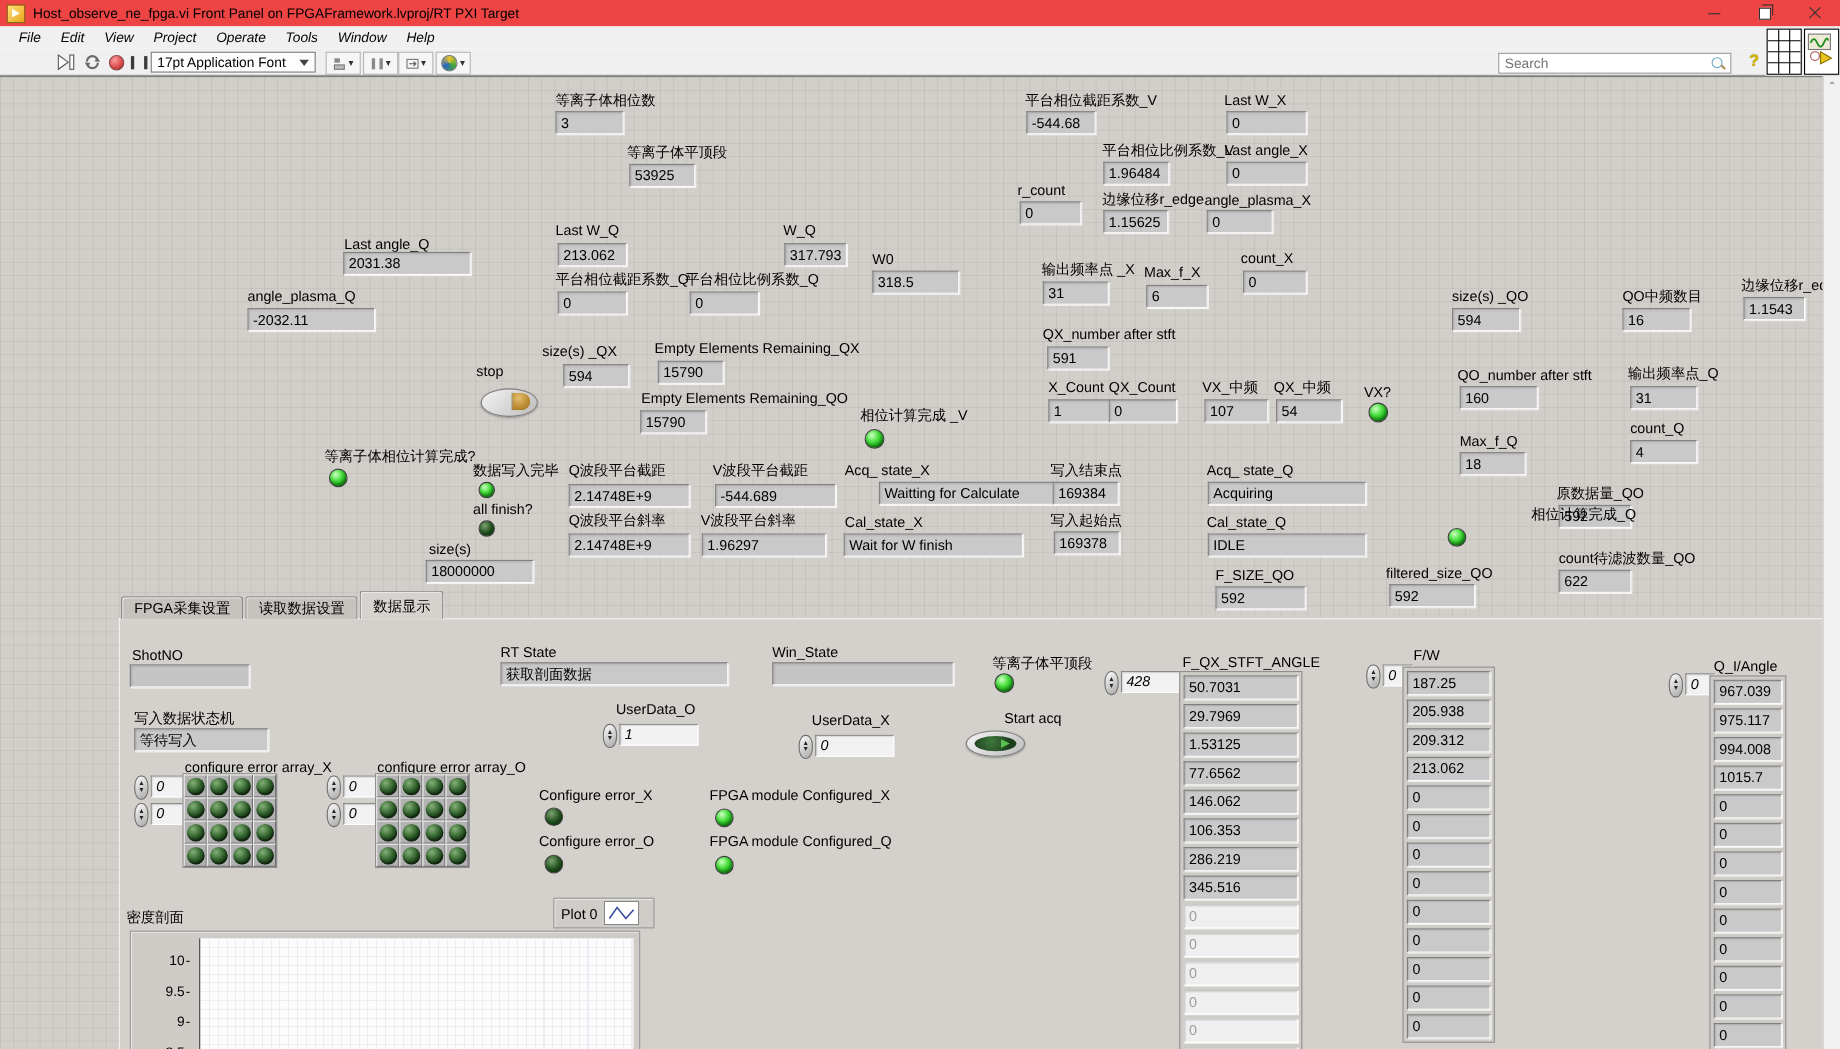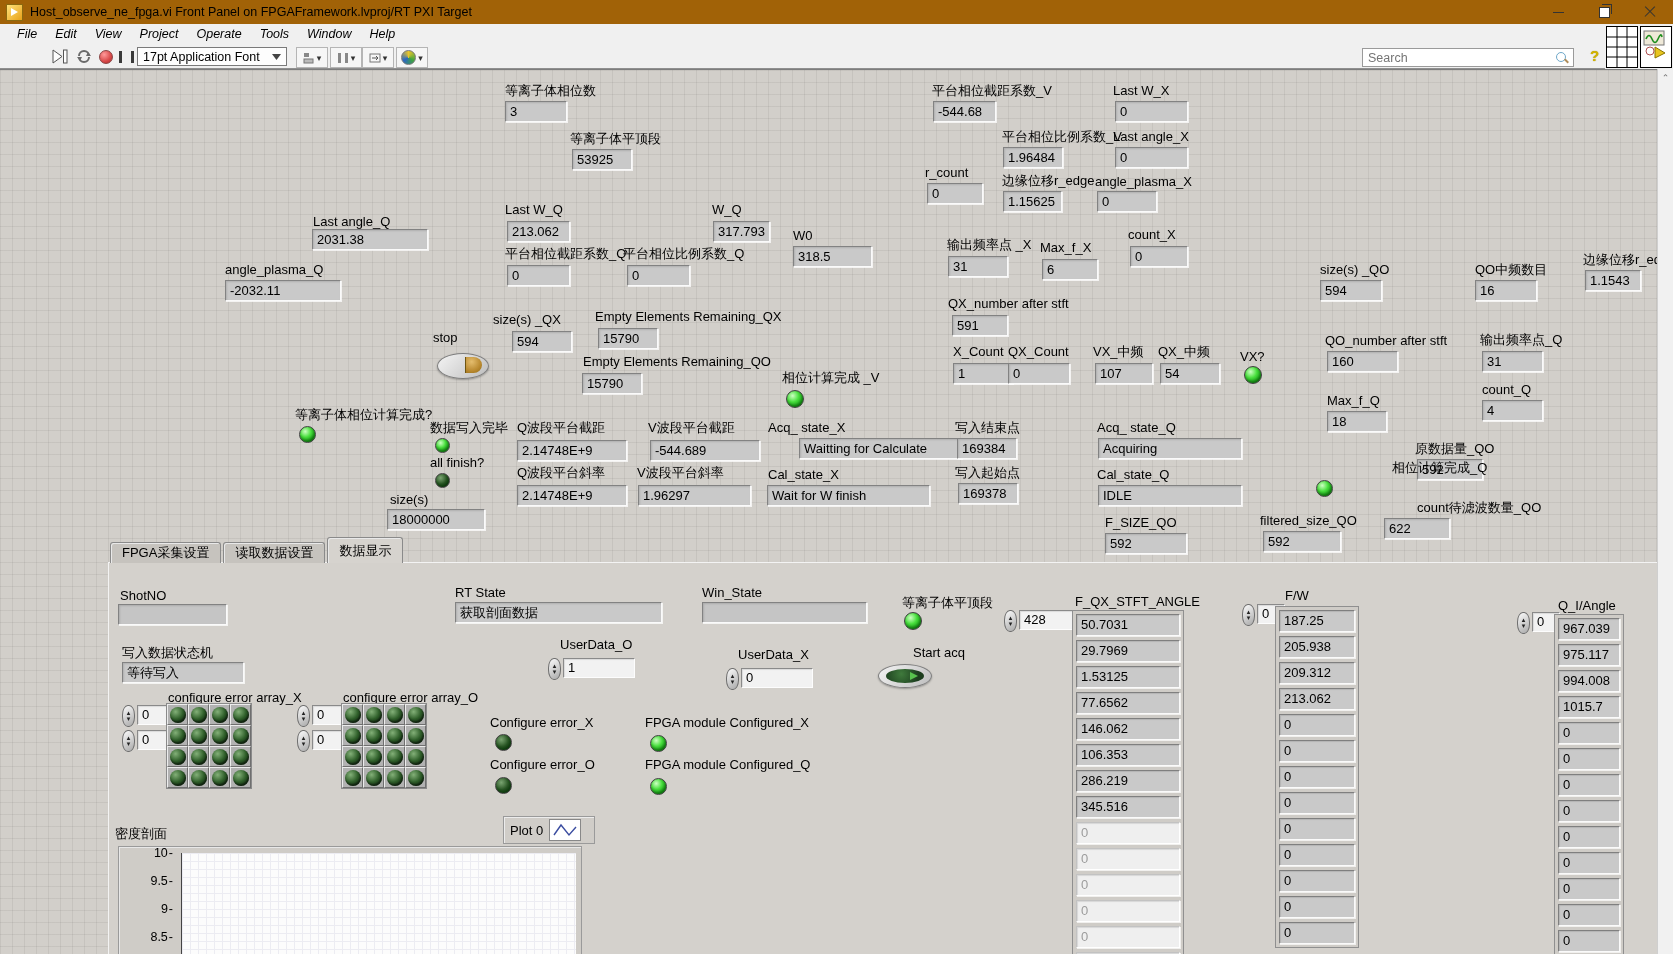--- a/index.html
+++ b/index.html
@@ -1,20 +1,20 @@
 <!DOCTYPE html>
 <html><head>
 <meta charset="utf-8">
 <style>
   html,body{margin:0;padding:0;}
   body{font-family:"Liberation Sans","DejaVu Sans",sans-serif;width:1673px;height:954px;overflow:hidden;background:#fff;}
   #root{position:relative;width:1673px;height:954px;overflow:hidden;background:#fff;}
 
   
-  .titlebar{position:absolute;left:0;top:0;width:100%;height:24px;background:#a16207;display:flex;align-items:center;}
+  .titlebar{position:absolute;left:0;top:0;width:100%;height:24px;background:#ef4444;display:flex;align-items:center;}
   .lvicon{width:15px;height:15px;margin-left:6px;background:linear-gradient(135deg,#ffe27a,#e8a21a);border:1px solid #8a6a10;display:flex;align-items:center;justify-content:center;}
   .lvicon s{display:block;width:0;height:0;border-left:7px solid #fff;border-top:4px solid transparent;border-bottom:4px solid transparent;}
   .wtitle{font-size:12.5px;color:#000;margin-left:7px;white-space:nowrap;}
   .winbtns{position:absolute;right:0;top:0;height:24px;display:flex;}
   .winbtn{width:46px;height:24px;display:flex;align-items:center;justify-content:center;}
   .minbar{width:11px;height:1px;background:#333;}
   .restbox{width:9px;height:9px;border:1px solid #333;position:relative;background:#fff;}
   .restbox:before{content:"";position:absolute;left:2px;top:-4px;width:9px;height:9px;border:1px solid #333;border-bottom:none;border-left:none;}
   .closex{position:relative;width:12px;height:12px;}
   .closex:before,.closex:after{content:"";position:absolute;left:-1px;top:5px;width:14px;height:1.4px;background:#333;}
@@ -57,37 +57,37 @@
   .led.dark{background:radial-gradient(circle at 35% 30%,#7aa471,#2d5a28 48%,#152e15 85%);}
 
   .btn-ellipse{position:absolute;border-radius:50%;background:linear-gradient(135deg,#f4f4f4,#bdbdbd);border:1px solid #7e7e7e;box-shadow:0 1px 2px rgba(0,0,0,.3);overflow:hidden;z-index:4;}
   .stopwedge{position:absolute;right:6px;top:3px;width:16px;height:16px;background:radial-gradient(circle at 35% 30%,#e4bd6e,#b9892f 60%,#8d6716);border-radius:0 50% 50% 0 / 0 50% 50% 0;border-left:1px solid #6e5512;}
   .startinner{position:absolute;left:7px;top:4px;right:7px;bottom:4px;border-radius:50%;background:radial-gradient(circle at 40% 35%,#3f7a3c,#1c3d1e 70%);}
   .startinner:before{content:"";position:absolute;right:6px;top:3px;border-left:8px solid #58c24e;border-top:4px solid transparent;border-bottom:4px solid transparent;}
 
   .spin{width:13px;height:22px;border-radius:45%;background:linear-gradient(145deg,#fbfbfb,#a9a9a9);border:1px solid #6f6f6f;display:flex;flex-direction:column;align-items:center;justify-content:center;line-height:6px;box-sizing:border-box;}
   .spin:before{content:"\25B4";font-size:7px;color:#222;}
   .spin:after{content:"\25BE";font-size:7px;color:#222;}
-  .spinctl{position:absolute;display:flex;align-items:flex-start;gap:2px;z-index:4;}
+  .spinctl{position:absolute;display:flex;align-items:flex-start;gap:2px;z-index:4;font-style:italic;}
   .idx{height:18px;line-height:18px;font-size:13px;background:#f2f2f2;color:#000;border:1px solid;border-color:#8a8a8a #fdfdfd #fdfdfd #8a8a8a;padding:0 4px;box-shadow:inset 1px 1px 1px rgba(0,0,0,.1);}
 
   .arr{position:absolute;background:#cfccc7;border:1px solid #8f8f8f;padding:3px;display:flex;flex-direction:column;gap:4px;z-index:4;}
   .cell{height:20px;line-height:20px;font-size:13px;background:#c9c9c9;color:#000;border:1px solid;border-color:#7f7f7f #fafafa #fafafa #7f7f7f;padding:0 4px;box-shadow:1px 1px 0 rgba(255,255,255,.7),inset 1px 1px 1px rgba(0,0,0,.1);overflow:hidden;white-space:nowrap;}
   .cell.dim{background:#efefef;color:#9c9c9c;border-color:#c2c2c2 #fff #fff #c2c2c2;}
 
   .ledgrid{position:absolute;display:grid;grid-template-columns:repeat(4,21px);grid-template-rows:repeat(4,21px);background:#b5b5b5;border:1px solid #8a8a8a;z-index:4;}
   .ledcell{border:1px solid;border-color:#ececec #6f6f6f #6f6f6f #ececec;background:#b2b2b2;display:flex;align-items:center;justify-content:center;box-sizing:border-box;}
   .ledcell i{display:block;width:16px;height:16px;border-radius:50%;background:radial-gradient(circle at 35% 30%,#83b078,#2f5f2a 48%,#143014 88%);box-shadow:inset -1px -2px 2px rgba(0,0,0,.5);}
 
   .legend{position:absolute;left:503px;top:816px;width:92px;height:28px;background:#d0cdc8;border:1px solid #9a9a9a;box-shadow:inset 1px 1px 0 #ececec;display:flex;align-items:center;gap:6px;padding:0 6px;box-sizing:border-box;font-size:13px;z-index:4;}
   .glyphbox{width:30px;height:20px;background:#fff;border:1px solid #888;display:flex;align-items:center;justify-content:center;}
   .graphframe{position:absolute;left:118px;top:846px;width:462px;height:120px;background:#cfccc7;border:1px solid #9a9a9a;box-shadow:inset 1px 1px 0 #e8e8e8;z-index:4;}
   .plotarea{position:absolute;left:62px;top:6px;width:394px;height:112px;background:#fcfcfc;border-left:1px solid #444;
     background-image:repeating-linear-gradient(to right,#ececf2 0 1px,transparent 1px 8px),repeating-linear-gradient(to bottom,#ececf2 0 1px,transparent 1px 8px);}
-  .ytick{position:absolute;width:46px;text-align:right;font-size:12.5px;color:#000;}
+  .ytick{position:absolute;width:46px;text-align:right;font-size:12.5px;color:#000;margin-top:20px;}
   .ytick:after{content:"-";margin-left:1px;}
 
   .vscroll{position:absolute;right:0;top:69px;width:16px;height:885px;background:#f1f1f1;border-left:1px solid #cfcfcf;box-sizing:border-box;z-index:7;}
   .vscroll .arrow{display:block;text-align:center;font-size:9px;color:#6f6f6f;padding-top:4px;}
 </style>
 </head>
 <body>
 
 <div id="root">
 
@@ -290,21 +290,21 @@
   <div class="num" style="left:1098px;top:485px;width:134px">IDLE</div>
   <div class="lbl" style="left:390px;top:493px">size(s)</div>
   <div class="num" style="left:387px;top:509px;width:88px">18000000</div>
   <div class="lbl" style="left:1415px;top:442px">原数据量_QO</div>
   <div class="num" style="left:1417px;top:459px;width:56px">592</div>
   <div class="lbl" style="left:1105px;top:516px">F_SIZE_QO</div>
   <div class="num" style="left:1105px;top:533px;width:72px">592</div>
   <div class="lbl" style="left:1260px;top:514px">filtered_size_QO</div>
   <div class="num" style="left:1263px;top:531px;width:68px">592</div>
   <div class="lbl" style="left:1417px;top:501px">count待滤波数量_QO</div>
-  <div class="num" style="left:1384px;top:518px;width:56px">622</div>
+  <div class="num" style="left:1417px;top:518px;width:56px">622</div>
 
   <div class="lbl" style="left:295px;top:408px">等离子体相位计算完成?</div>
   <div class="led" style="left:299px;top:426px;width:15px;height:15px"></div>
   <div class="lbl" style="left:430px;top:421px">数据写入完毕</div>
   <div class="led" style="left:435px;top:438px;width:13px;height:13px"></div>
   <div class="lbl" style="left:430px;top:456px">all finish?</div>
   <div class="led dark" style="left:435px;top:473px;width:13px;height:13px"></div>
   <div class="lbl" style="left:782px;top:371px">相位计算完成 _V</div>
   <div class="led" style="left:786px;top:390px;width:16px;height:16px"></div>
   <div class="lbl" style="left:1240px;top:350px">VX?</div>

